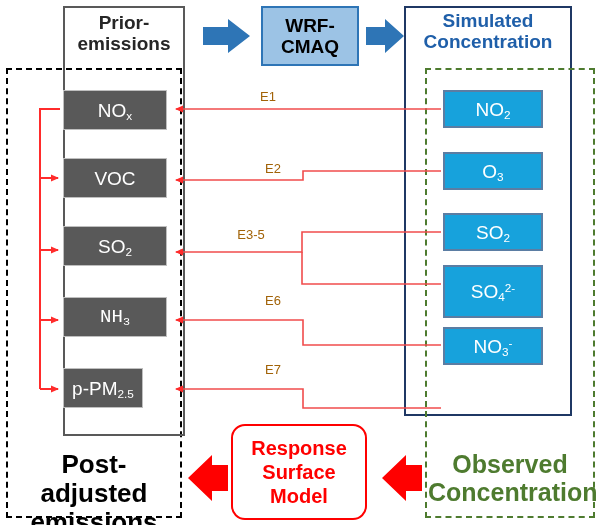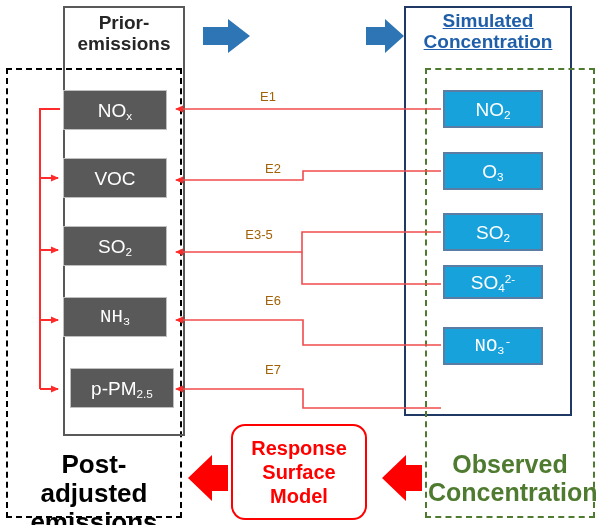--- a/index.html
+++ b/index.html
@@ -42,21 +42,21 @@
   }
 
   
   .panel-title {
     text-align: center;
     font-weight: bold;
     line-height: 1.12;
     white-space: pre-line;
   }
   .title-dark  { color: #262626; }
-  .title-blue  { color: #1F5FA9; text-decoration: underline; }
+  .title-blue  { color: #1F5FA9; }
   .title-green { color: #4E7B2F; }
   .title-black { color: #000000; }
 
   
   .chip {
     display: flex;
     align-items: center;
     justify-content: center;
     font-size: 19px;
     color: #ffffff;
@@ -137,56 +137,58 @@
   <div class="abs panel-title title-dark" style="left:63px; top:12px; width:122px; font-size:19px;">Prior-
 emissions</div>
 
   <div class="abs panel-solid-blue" style="left:404px; top:6px; width:168px; height:410px;"></div>
 
   <div class="abs panel-title title-blue" style="left:404px; top:10px; width:168px; font-size:19px;">Simulated
 Concentration</div>
 
   <div class="abs panel-dash-green" style="left:425px; top:68px; width:170px; height:450px;"></div>
 
+  <div class="abs wrf-box" style="left:261px; top:6px; width:98px; height:60px;">WRF-
+CMAQ</div>
 
   <div class="abs chip chip-gray" style="left:63px; top:90px;  width:104px; height:40px;">
     <span><span>NO</span><sub>x</sub></span>
   </div>
   <div class="abs chip chip-gray" style="left:63px; top:158px; width:104px; height:40px;">
     <span><span>VOC</span></span>
   </div>
   <div class="abs chip chip-gray" style="left:63px; top:226px; width:104px; height:40px;">
     <span><span>SO</span><sub>2</sub></span>
   </div>
   <div class="abs chip chip-gray" style="left:63px; top:297px; width:104px; height:40px;font-family:Liberation Mono, monospace;">
     <span><span>NH</span><sub>3</sub></span>
   </div>
-  <div class="abs chip chip-gray" style="left:70px; top:368px; width:104px; height:40px;">
+  <div class="abs chip chip-gray" style="left:63px; top:368px; width:80px; height:40px;">
     <span><span>p-PM</span><sub>2.5</sub></span>
   </div>
 
   <div class="abs chip chip-cyan" style="left:443px; top:90px;  width:100px; height:38px;">
     <span><span>NO</span><sub>2</sub></span>
   </div>
   <div class="abs chip chip-cyan" style="left:443px; top:152px; width:100px; height:38px;">
     <span><span>O</span><sub>3</sub></span>
   </div>
   <div class="abs chip chip-cyan" style="left:443px; top:213px; width:100px; height:38px;">
     <span><span>SO</span><sub>2</sub></span>
   </div>
-  <div class="abs chip chip-cyan" style="left:443px; top:265px; width:100px; height:34px;">
+  <div class="abs chip chip-cyan" style="left:443px; top:265px; width:100px; height:53px;">
     <span><span>SO</span><sub>4</sub><sup>2-</sup></span>
   </div>
-  <div class="abs chip chip-cyan" style="left:443px; top:327px; width:100px; height:38px;font-family:Liberation Mono, monospace;">
+  <div class="abs chip chip-cyan" style="left:443px; top:327px; width:100px; height:38px;">
     <span><span>NO</span><sub>3</sub><sup>-</sup></span>
   </div>
 
   <div class="abs elabel" style="left:232px; top:90px; width:72px;">E1</div>
   <div class="abs elabel" style="left:237px; top:162px; width:72px;">E2</div>
-  <div class="abs elabel" style="left:223px; top:228px; width:72px;">E3-5</div>
+  <div class="abs elabel" style="left:215px; top:228px; width:72px;">E3-5</div>
   <div class="abs elabel" style="left:237px; top:294px; width:72px;">E6</div>
   <div class="abs elabel" style="left:237px; top:363px; width:72px;">E7</div>
 
   <div class="abs rsm-box" style="left:231px; top:424px; width:136px; height:96px;">Response
 Surface
 Model</div>
 
   <div class="abs panel-title title-black" style="left:10px; top:450px; width:168px; font-size:26px;">Post-adjusted
 emissions</div>
 

